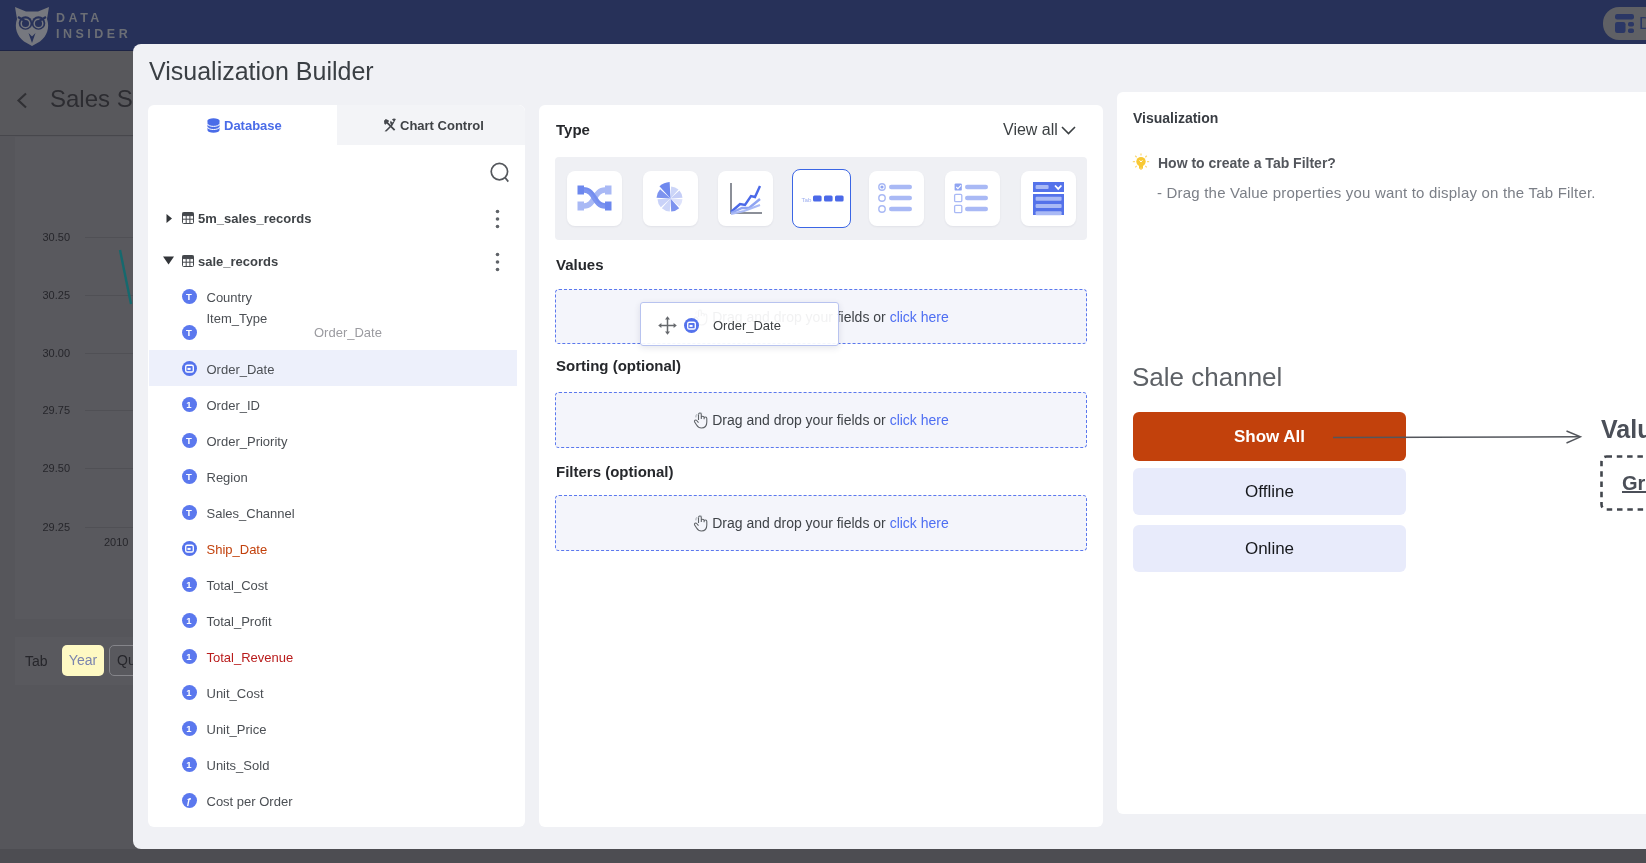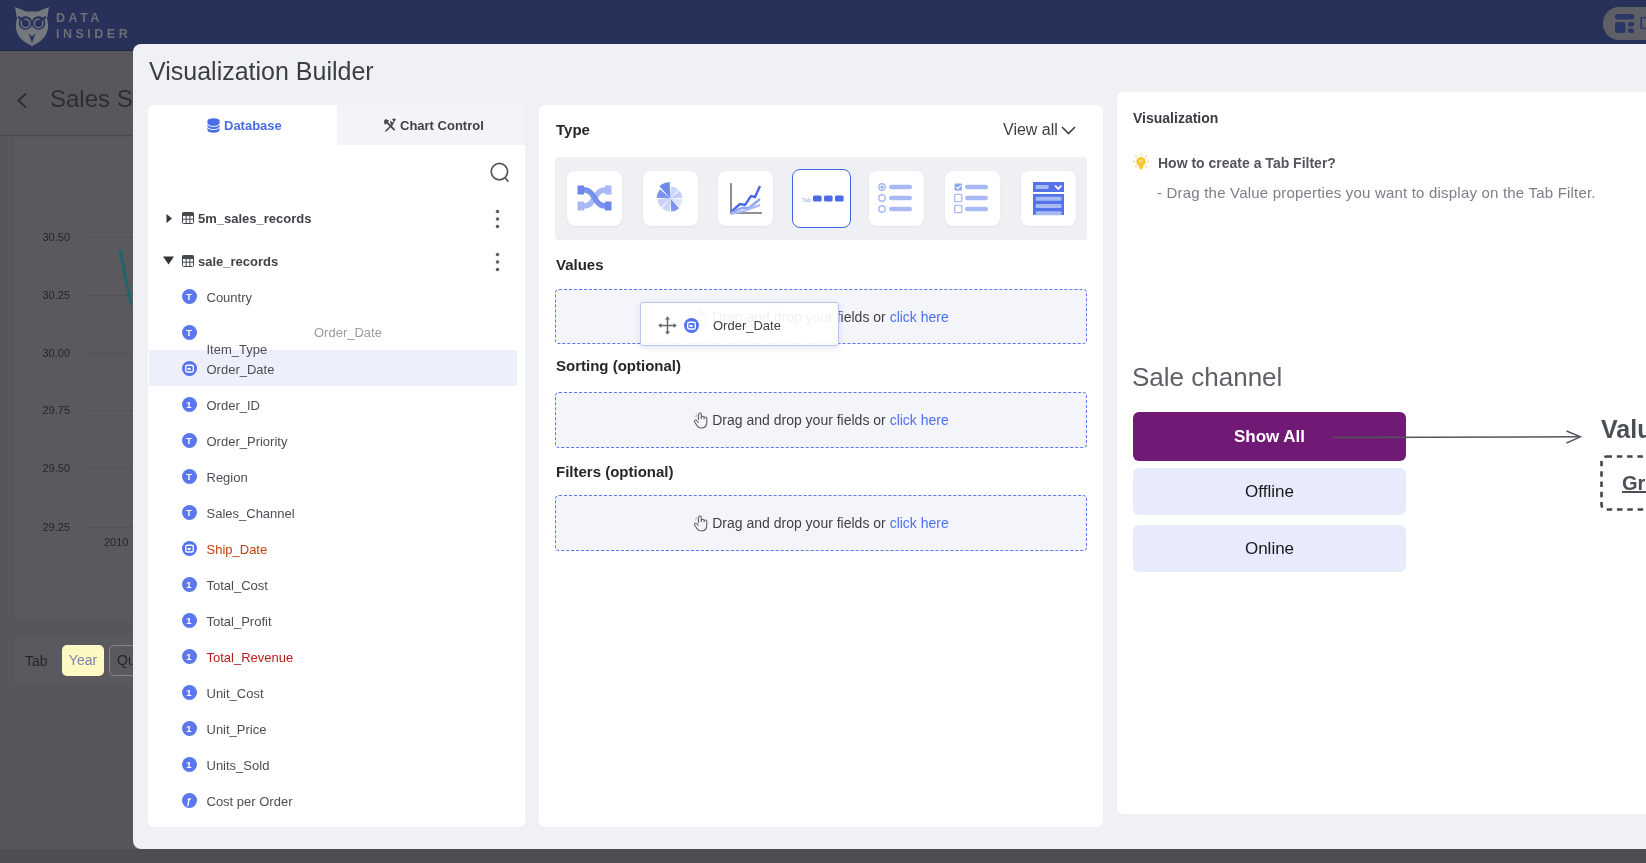--- a/index.html
+++ b/index.html
@@ -117,21 +117,21 @@
         <div class="abs" style="left:50px;top:149px;font-size:13px;font-weight:600;color:#3f4347;">sale_records</div>
         <svg class="abs" style="left:347px;top:147px;" width="5" height="20" viewBox="0 0 5 20">
           <circle cx="2.5" cy="2.5" r="1.8" fill="#5f6368"></circle>
           <circle cx="2.5" cy="10" r="1.8" fill="#5f6368"></circle>
           <circle cx="2.5" cy="17.5" r="1.8" fill="#5f6368"></circle>
         </svg>
         <div class="abs" style="left:1px;top:245px;width:368px;height:36px;background:#edf0fb;"></div>
         <div class="abs" style="left:33.5px;top:184px;width:15px;height:15px;border-radius:50%;background:#5b78ee;color:#fff;font-size:9.5px;font-weight:700;text-align:center;line-height:15px;">T</div>
         <div class="abs" style="left:58.5px;top:184.5px;font-size:13px;color:#4b4f54;">Country</div>
         <div class="abs" style="left:33.5px;top:220px;width:15px;height:15px;border-radius:50%;background:#5b78ee;color:#fff;font-size:9.5px;font-weight:700;text-align:center;line-height:15px;">T</div>
-        <div class="abs" style="left:58.5px;top:237px;font-size:13px;color:#4b4f54;">Item_Type</div>
+        <div class="abs" style="left:58.5px;top:206px;font-size:13px;color:#4b4f54;">Item_Type</div>
         <svg class="abs" style="left:33.5px;top:256px;" width="15" height="15" viewBox="0 0 15 15">
           <circle cx="7.5" cy="7.5" r="7.5" fill="#5472ec"></circle>
           <rect x="3.7" y="4.2" width="7.6" height="6.8" rx="1.6" fill="none" stroke="#fff" stroke-width="1.35"></rect>
           <rect x="5.5" y="6.9" width="3.1" height="2" fill="#fff"></rect>
         </svg>
         <div class="abs" style="left:58.5px;top:256.5px;font-size:13px;color:#4b4f54;">Order_Date</div>
         <div class="abs" style="left:33.5px;top:292px;width:15px;height:15px;border-radius:50%;background:#5b78ee;color:#fff;font-size:9.5px;font-weight:700;text-align:center;line-height:15px;">1</div>
         <div class="abs" style="left:58.5px;top:292.5px;font-size:13px;color:#4b4f54;">Order_ID</div>
         <div class="abs" style="left:33.5px;top:328px;width:15px;height:15px;border-radius:50%;background:#5b78ee;color:#fff;font-size:9.5px;font-weight:700;text-align:center;line-height:15px;">T</div>
         <div class="abs" style="left:58.5px;top:328.5px;font-size:13px;color:#4b4f54;">Order_Priority</div>
@@ -287,21 +287,21 @@
       <circle cx="9" cy="8.6" r="4.7" fill="#f8c833"></circle>
       <path d="M7 12.6 h4 v2.2 a2 1.6 0 0 1 -4 0 Z" fill="#f8c833"></path>
       <g stroke="#fbd977" stroke-width="1.3">
         <path d="M9 0.4 V2.6 M9 14.6 V16.8 M0.8 8.6 H3 M15 8.6 H17.2 M3.2 2.8 L4.7 4.3 M14.8 2.8 L13.3 4.3 M3.2 14.4 L4.7 12.9 M14.8 14.4 L13.3 12.9"></path>
       </g>
       <path d="M7.6 7.4 L9 9 L10.4 7.4" stroke="#fff" stroke-width="1" fill="none"></path>
     </svg>
     <div class="abs" style="left:41px;top:63px;font-size:14px;font-weight:700;color:#53565c;">How to create a Tab Filter?</div>
     <div class="abs" style="left:40px;top:92px;font-size:15px;letter-spacing:0.2px;color:#7b7f87;">- Drag the Value properties you want to display on the Tab Filter.</div>
     <div class="abs" style="left:15px;top:270px;font-size:26px;font-weight:500;color:#5d6166;">Sale channel</div>
-    <div class="abs" style="left:16px;top:320px;width:273px;height:49px;background:#701a75;border-radius:6px;color:#fff;font-size:17px;font-weight:700;text-align:center;line-height:49px;">Show All</div>
+    <div class="abs" style="left:16px;top:320px;width:273px;height:49px;background:#c2410c;border-radius:6px;color:#fff;font-size:17px;font-weight:700;text-align:center;line-height:49px;">Show All</div>
     <div class="abs" style="left:16px;top:433px;width:273px;height:47px;background:#e8ebfb;border-radius:6px;color:#17191d;font-size:17px;text-align:center;line-height:47px;">Online</div>
     <div class="abs" style="left:16px;top:376px;width:273px;height:47px;background:#e8ebfb;border-radius:6px;color:#17191d;font-size:17px;text-align:center;line-height:47px;">Offline</div>
     <svg class="abs" style="left:216px;top:335px;" width="250" height="20" viewBox="0 0 250 20">
       <path d="M0 10.5 L247 9.8" stroke="#53565c" stroke-width="1.4" fill="none"></path>
       <path d="M233.5 4 L247.5 9.8 L233.5 16" stroke="#53565c" stroke-width="1.4" fill="none"></path>
     </svg>
     <div class="abs" style="left:484px;top:323px;font-size:25px;font-weight:700;color:#4b4f58;">Valu</div>
     <svg class="abs" style="left:483px;top:363px;" width="160" height="57" viewBox="0 0 160 57">
       <rect x="1.5" y="1.5" width="200" height="53" rx="5" fill="none" stroke="#42464d" stroke-width="2.6" stroke-dasharray="5.5 4.8"></rect>
     </svg>

